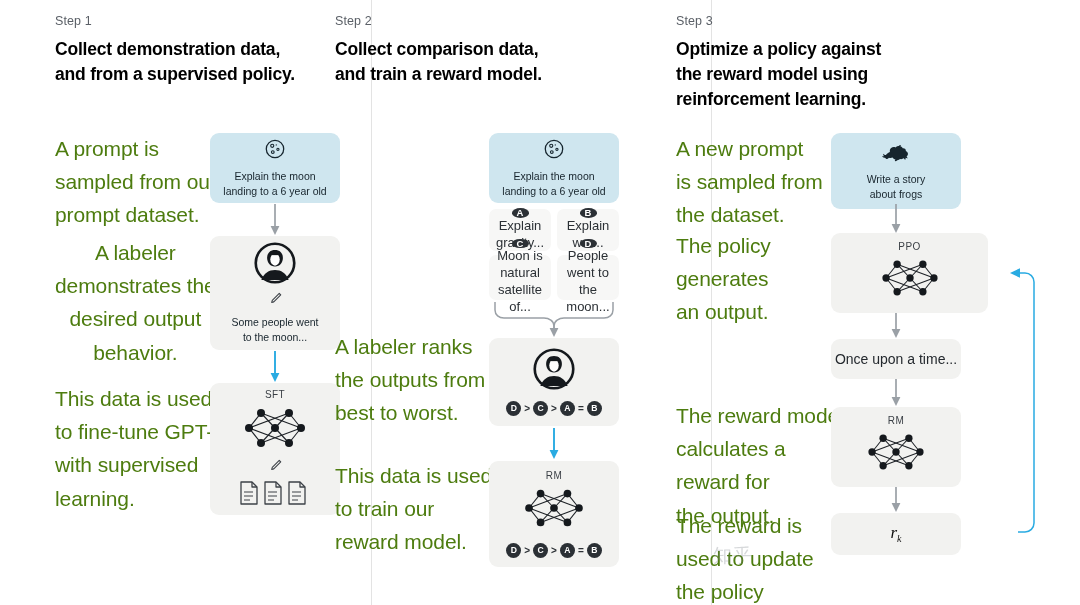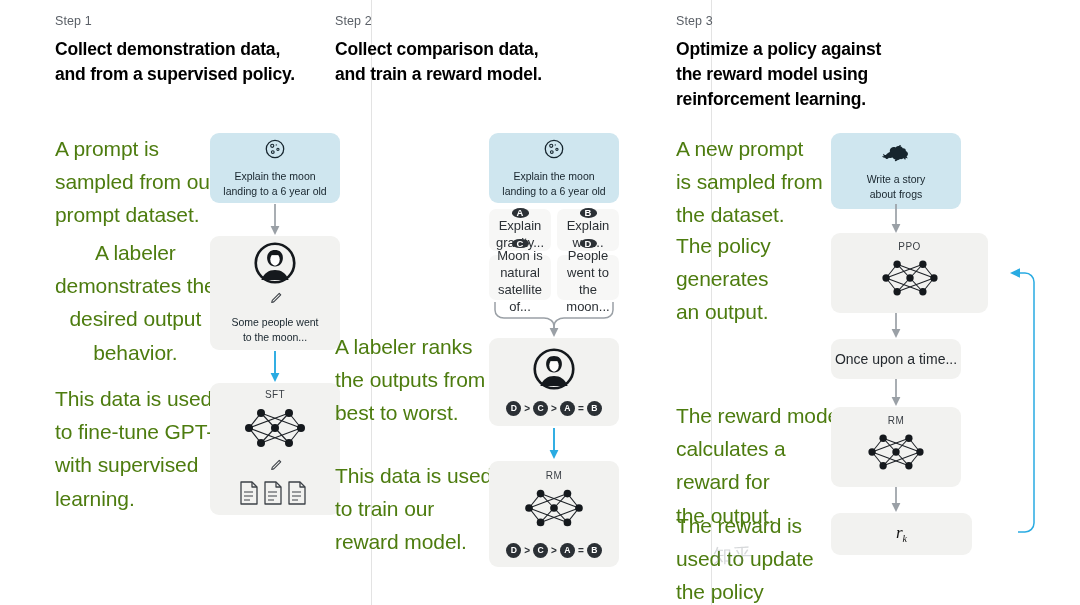--- a/index.html
+++ b/index.html
@@ -550,21 +550,21 @@
       </span>
     </div>
 
     <div class="arrow" style="left:226px; top:487px;">
       <svg width="14" height="26">
           <line x1="7" y1="0" x2="7" y2="17" stroke="#9aa0a6" stroke-width="1.7"></line>
           <polygon points="7,25 2.6,16 11.4,16" fill="#9aa0a6"></polygon>
         </svg>
     </div>
 
-    <div class="node" style="left:168px; top:513px; width:141px; height:42px;justify-content:center;">
+    <div class="node" style="left:168px; top:513px; width:130px; height:42px;justify-content:center;">
       <div class="rk"><span>r</span><sub>k</sub></div>
     </div>
   </div>
 
   <div class="arrow" style="left:990px; top:260px;">
     <svg width="60" height="278">
       <path d="M28 272h7c5 0 9-4 9-9V22c0-5-4-9-9-9h-6" fill="none" stroke="#29abe2" stroke-width="1.5"></path>
       <polygon points="20,13 30,8.2 30,17.8" fill="#29abe2"></polygon>
     </svg>
   </div>

